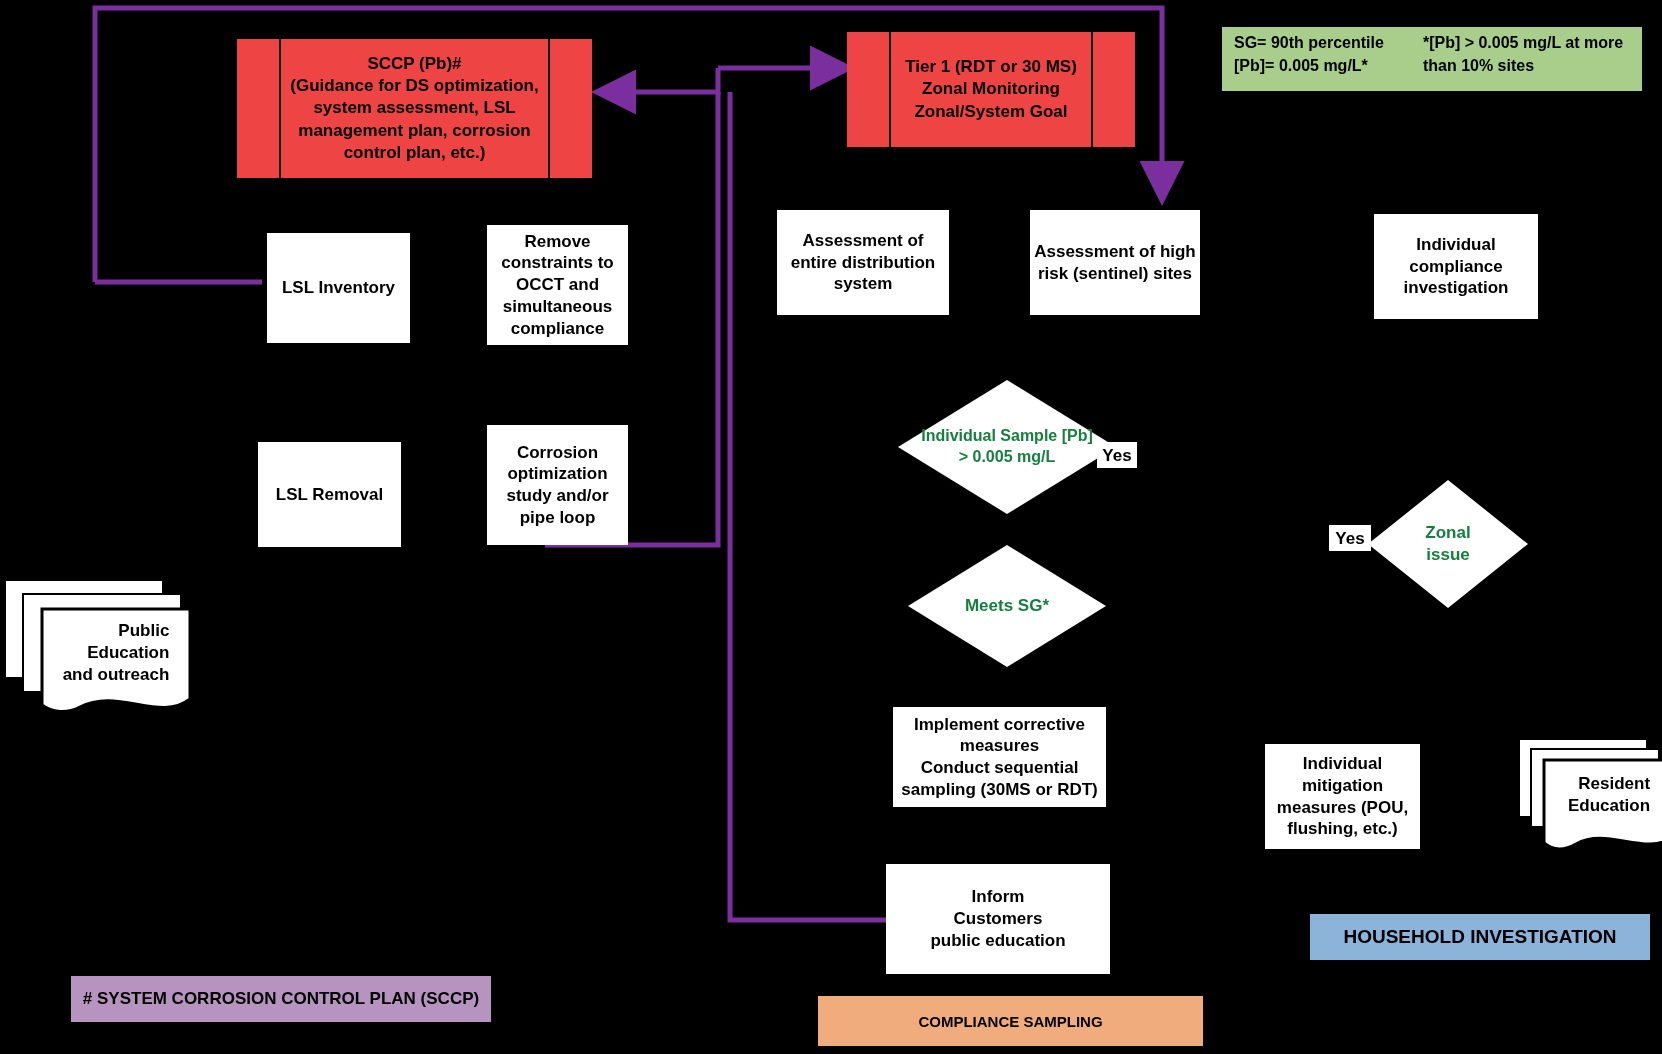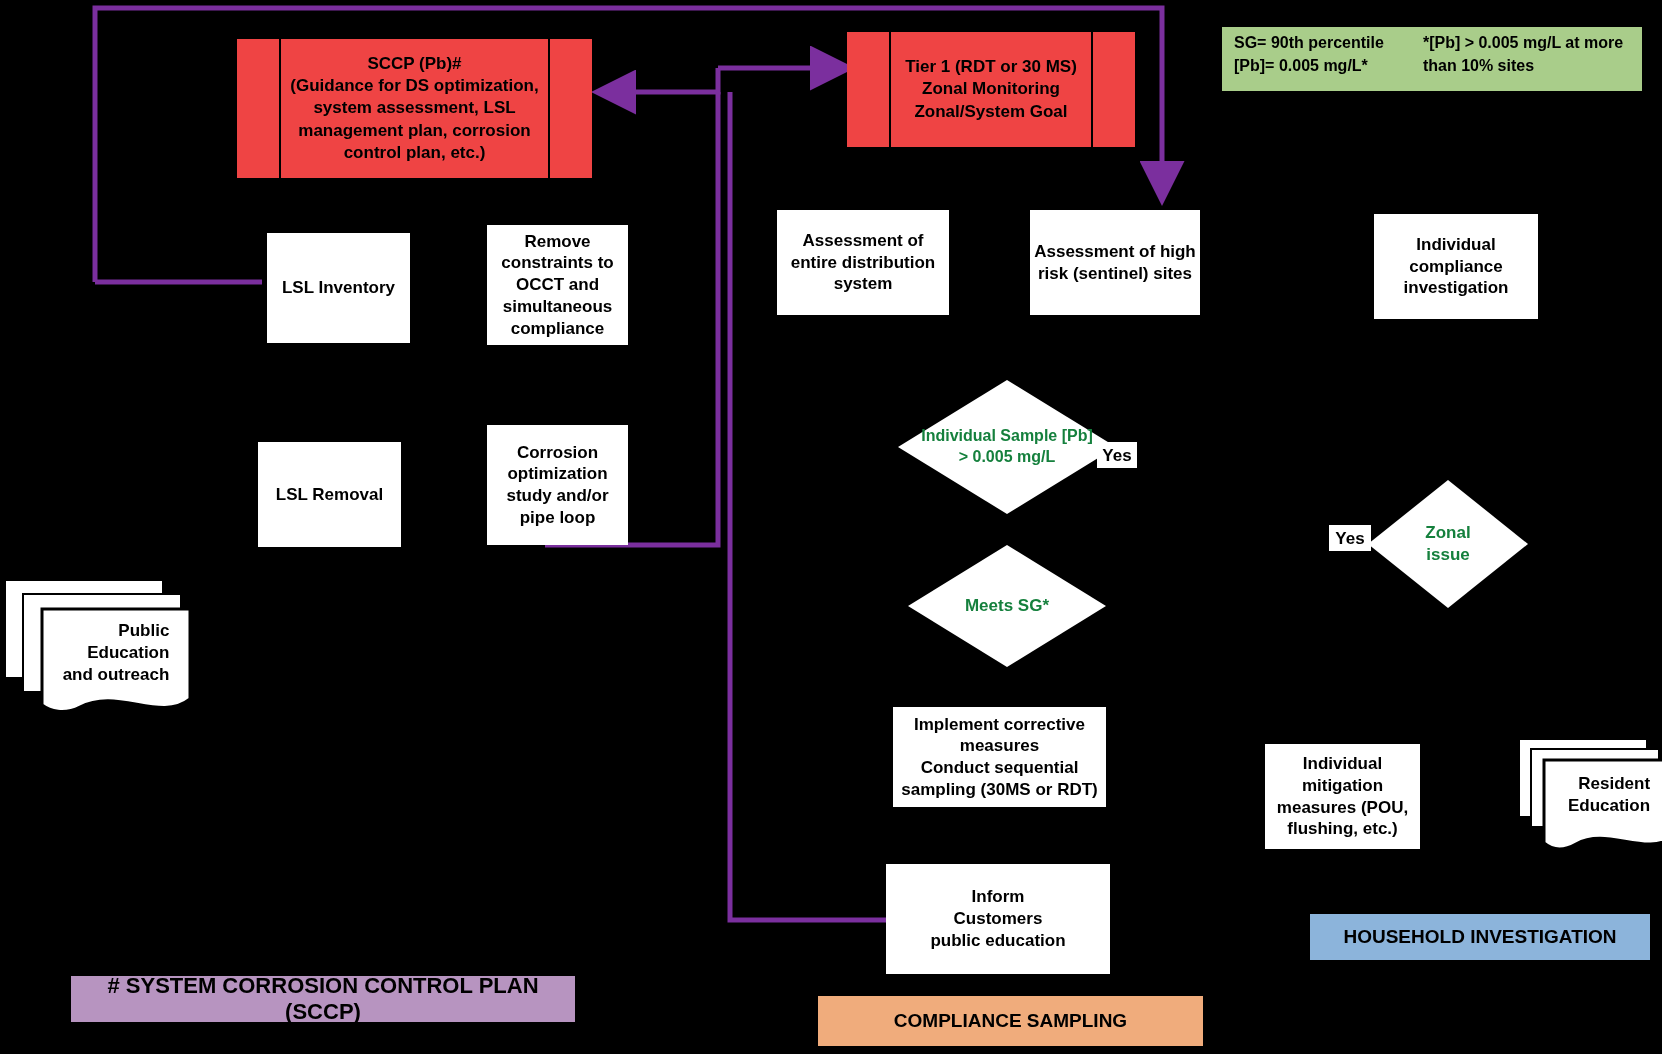--- a/index.html
+++ b/index.html
@@ -242,19 +242,19 @@
   <div class="multidoc" style="left:1518px; top:738px; width:150px; height:120px;">
     <div class="sheet" style="left:0; top:0; width:130px; height:80px;"></div>
     <div class="sheet" style="left:12px; top:10px; width:130px; height:80px;"></div>
     <svg style="position:absolute; left:24px; top:20px;" width="134" height="98" viewBox="0 0 134 98">
       <path d="M2,2 H132 V78 C 104,100 66,68 34,86 C 20,94 9,91 2,85 Z" fill="#ffffff" stroke="#000000" stroke-width="3"></path>
     </svg>
     <div class="doclabel" style="left:24px; top:24px; width:134px; height:66px; font-size:17px;">Resident
 Education</div>
   </div>
 
-  <div class="banner" style="left:71px; top:976px; width:504px; height:46px; background:#b794c0; font-size:22px;"># SYSTEM CORROSION CONTROL PLAN (SCCP)</div>
-
-  <div class="banner" style="left:818px; top:996px; width:385px; height:50px; background:#f0ac7c; font-size:19px;">COMPLIANCE SAMPLING</div>
+  <div class="banner" style="left:71px; top:976px; width:420px; height:46px; background:#b794c0; font-size:17px;"># SYSTEM CORROSION CONTROL PLAN (SCCP)</div>
+
+  <div class="banner" style="left:818px; top:996px; width:385px; height:50px; background:#f0ac7c; font-size:15px;">COMPLIANCE SAMPLING</div>
 
   <div class="banner" style="left:1310px; top:914px; width:340px; height:46px; background:#8cb4db; font-size:19px;">HOUSEHOLD INVESTIGATION</div>
 
 </div>
 
 </body></html>

